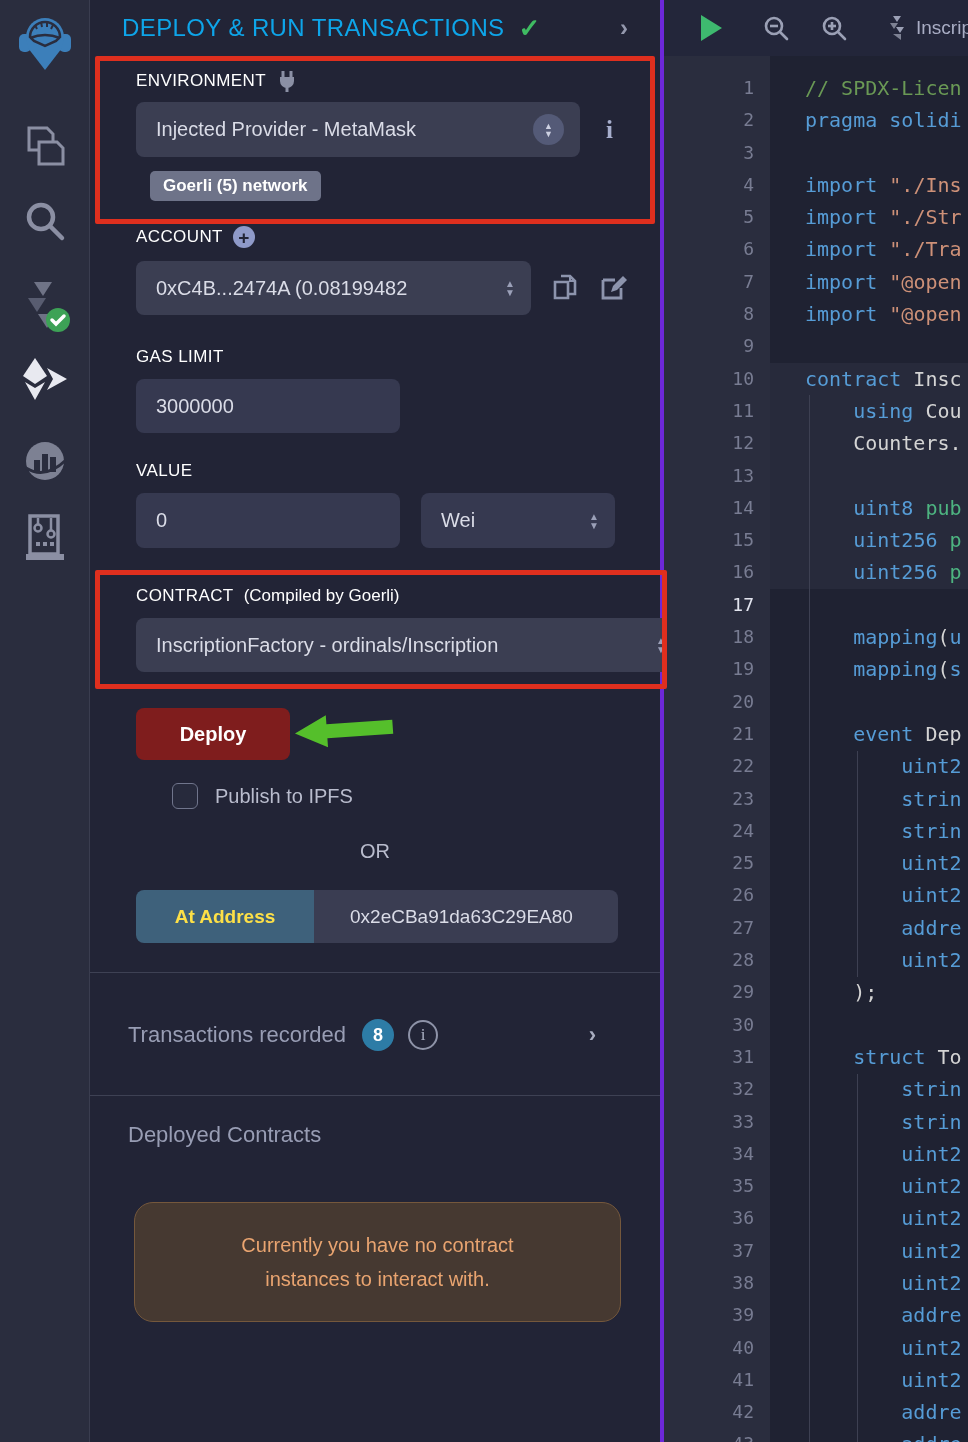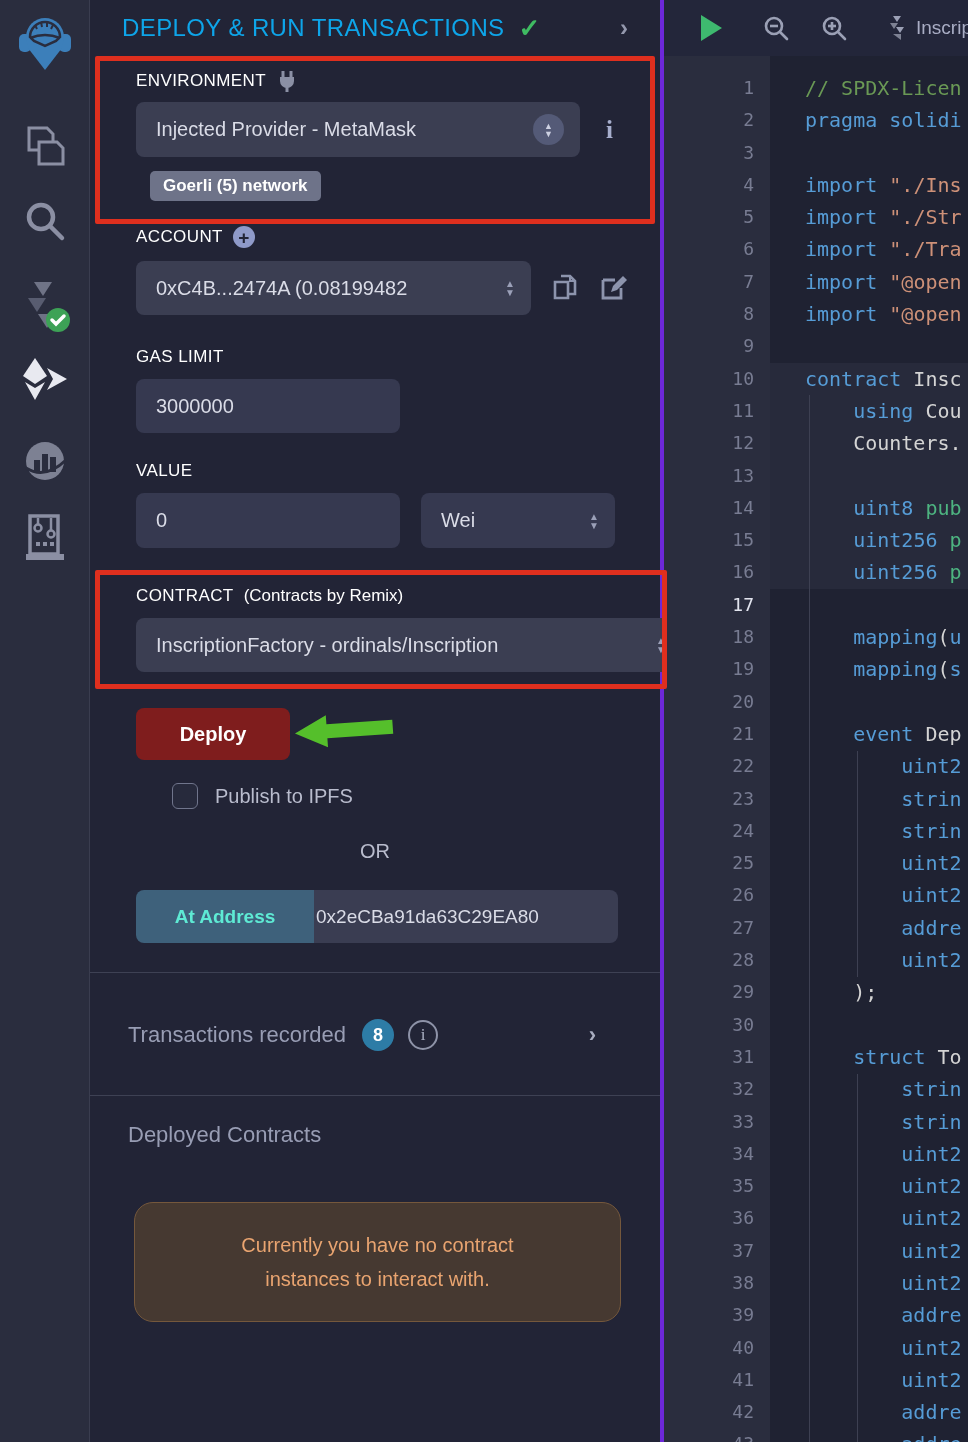--- a/index.html
+++ b/index.html
@@ -62,24 +62,24 @@
     border:none; border-radius:8px; color:#fff; font-size:20px; font-weight:bold;
     cursor:pointer; font-family:"Liberation Sans",sans-serif; }
   .pub-row { display:flex; align-items:center; gap:17px; margin-top:23px;margin-left:36px; }
   .chk { width:26px; height:26px; border:1px solid #70758c; border-radius:6px;
     background:#272a3c; cursor:pointer; }
   .pub-lbl { color:#b9bccd; font-size:20px; }
   .or-txt { text-align:center; color:#b9bccd; font-size:20px; margin-top:31px;
     padding-right:46px; }
   .ataddr-row { display:flex; margin-top:27px; }
   .ataddr-btn { width:178px; height:53px; background:#3e617b; border:none;
-    border-radius:8px 0 0 8px; color:#5eead4; font-weight:bold; font-size:19px;
+    border-radius:8px 0 0 8px; color:#fde047; font-weight:bold; font-size:19px;
     cursor:pointer; font-family:"Liberation Sans",sans-serif; }
   .ataddr-inp { width:304px; height:53px; border-radius:0 8px 8px 0; font-size:19px;
-    background:#3a3d52; padding-left:2px; }
+    background:#3a3d52; padding-left:36px; }
 
   .divider { height:1px; background:#3e4154; margin-top:29px; }
   .tx-row { display:flex; align-items:center; padding:46px 24px 0 38px; }
   .tx-lbl { color:#989db4; font-size:22px; }
   .tx-badge { width:32px; height:32px; border-radius:50%; background:#2d7ca6; color:#fff;
     font-size:18px; font-weight:bold; display:flex; align-items:center; justify-content:center;
     margin-left:16px; }
   .tx-info { width:30px; height:30px; border-radius:50%; border:2px solid #8e93a8;
     color:#aeb2c6; font-family:"Liberation Serif",serif; font-size:17px; display:flex;
     align-items:center; justify-content:center; margin-left:14px; cursor:pointer; }
@@ -269,21 +269,21 @@
         <div class="sel wei-sel">
           <span>Wei</span>
           <span class="spin">▲<br>▼</span>
         </div>
       </div>
     </div>
 
     <div class="sec" style="margin-top:38px;">
       <div class="lbl-row">
         <span class="lbl">CONTRACT</span>
-        <span class="lbl" style="letter-spacing:0;">(Contracts by Remix)</span>
+        <span class="lbl" style="letter-spacing:0;">(Compiled by Goerli)</span>
       </div>
       <div class="sel contract-sel">
         <span class="val-txt">InscriptionFactory - ordinals/Inscription</span>
         <span class="spin">▲<br>▼</span>
       </div>
     </div>
 
     <div class="sec">
       <button class="deploy-btn">Deploy</button>
       <div class="pub-row">

